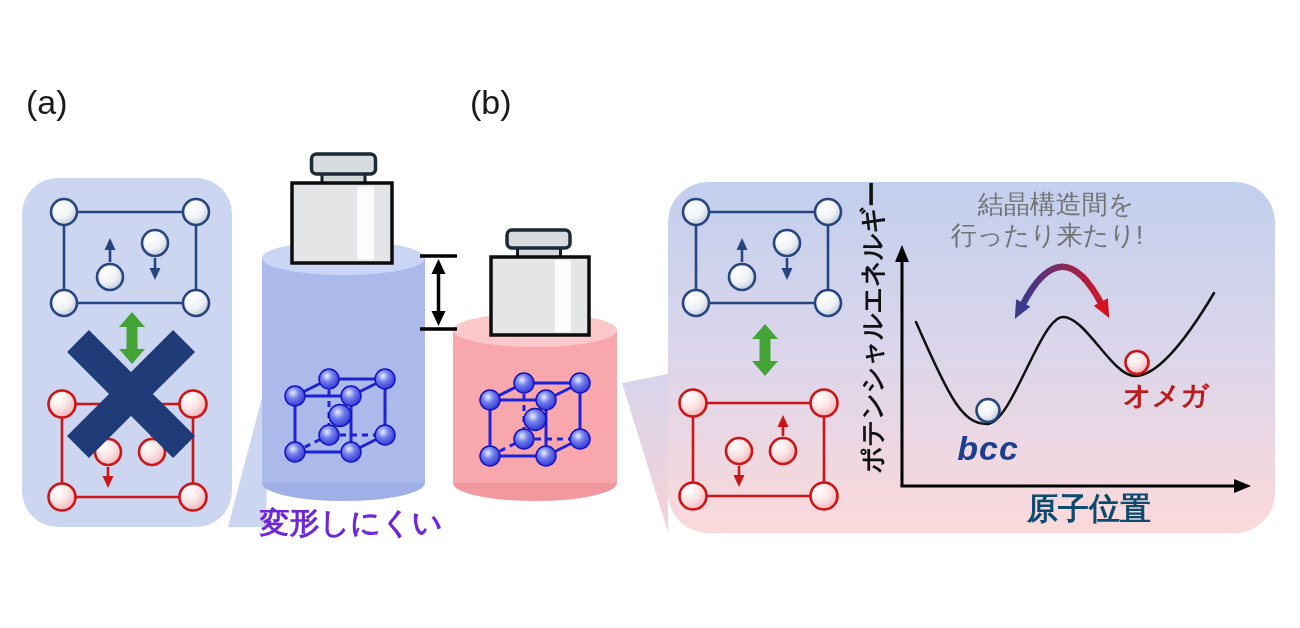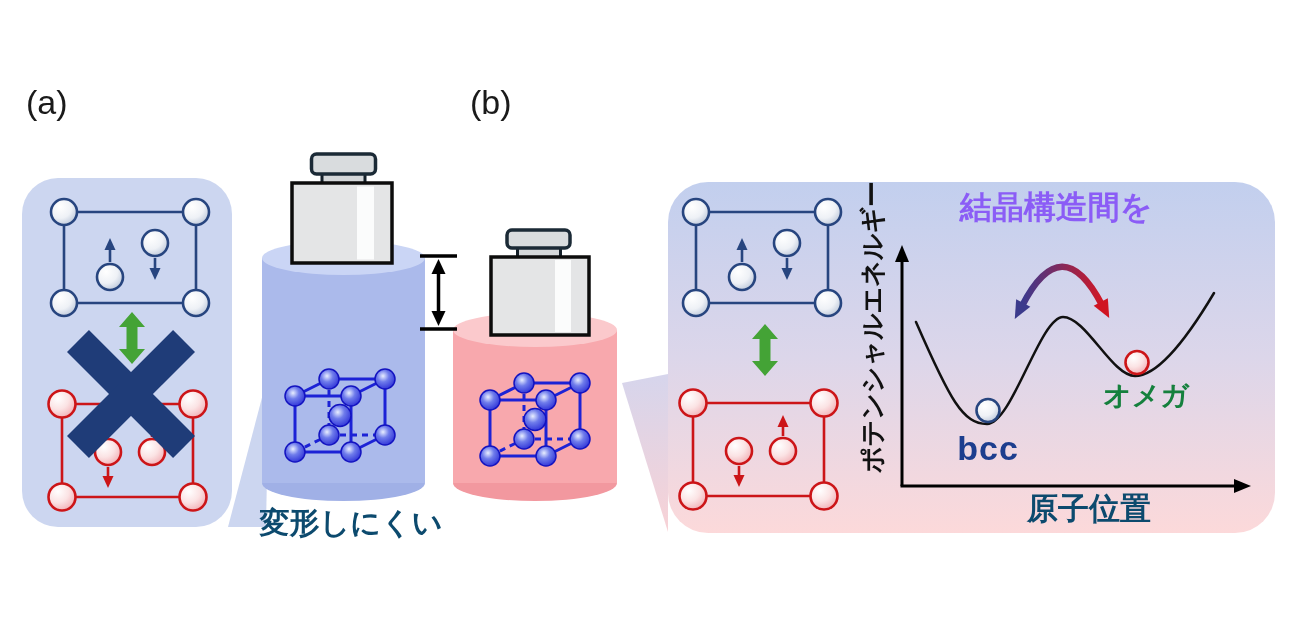--- a/index.html
+++ b/index.html
@@ -2,24 +2,24 @@
 <html><head>
 <meta charset="utf-8">
 <style>
   html,body{margin:0;padding:0;background:#ffffff;}
   #stage{position:relative;width:1300px;height:628px;background:#ffffff;overflow:hidden;
          font-family:"Liberation Sans","DejaVu Sans",sans-serif;}
   #gfx{position:absolute;left:0;top:0;}
   .t{position:absolute;color:#111;white-space:nowrap;line-height:1.1;}
   .center{transform:translateX(-50%);}
   .panel-label{font-size:34px;color:#1a1a1a;}
-  .caption{font-size:30px;font-weight:bold;color:#0c4a6e;}
-  .anno{font-size:32px;font-weight:bold;color:#8b5cf6;}
-  .bcc-label{font-size:34px;font-weight:bold;color:#1c3e8e;letter-spacing:1px;}
-  .omega-label{font-size:28px;font-weight:bold;color:#15803d;}
+  .caption{font-size:30px;font-weight:bold;color:#6d28d9;}
+  .anno{font-size:26px;font-weight:normal;color:#737373;}
+  .bcc-label{font-size:34px;font-weight:bold;color:#1c3e8e;letter-spacing:1px;font-style:italic;}
+  .omega-label{font-size:28px;font-weight:bold;color:#b91c1c;margin-left:20px;}
   .xaxis-label{font-size:31px;font-weight:bold;color:#0c4a6e;}
   .yaxis-label{position:absolute;left:872px;top:327px;font-size:26px;font-weight:bold;color:#111;
                white-space:nowrap;transform:translate(-50%,-50%) rotate(-90deg);}
 </style>
 </head>
 <body>
 
 <div id="stage">
 
 <svg id="gfx" width="1300" height="628" viewBox="0 0 1300 628">
@@ -176,17 +176,18 @@
 
 <div class="t panel-label" style="left:26px;top:84px;">(a)</div>
 <div class="t panel-label" style="left:470px;top:84px;">(b)</div>
 
 <div class="t caption center" style="left:351px;top:506px;">変形しにくい</div>
 
 <div class="yaxis-label">ポテンシャルエネルギー</div>
 <div class="t xaxis-label center" style="left:1089px;top:492px;">原子位置</div>
 
 <div class="t anno center" style="left:1056px;top:190px;">結晶構造間を</div>
+<div class="t anno center" style="left:1047px;top:221px;">行ったり来たり!</div>
 
 <div class="t bcc-label center" style="left:988px;top:430px;">bcc</div>
 <div class="t omega-label center" style="left:1146px;top:381px;">オメガ</div>
 
 </div>
 
 </body></html>

